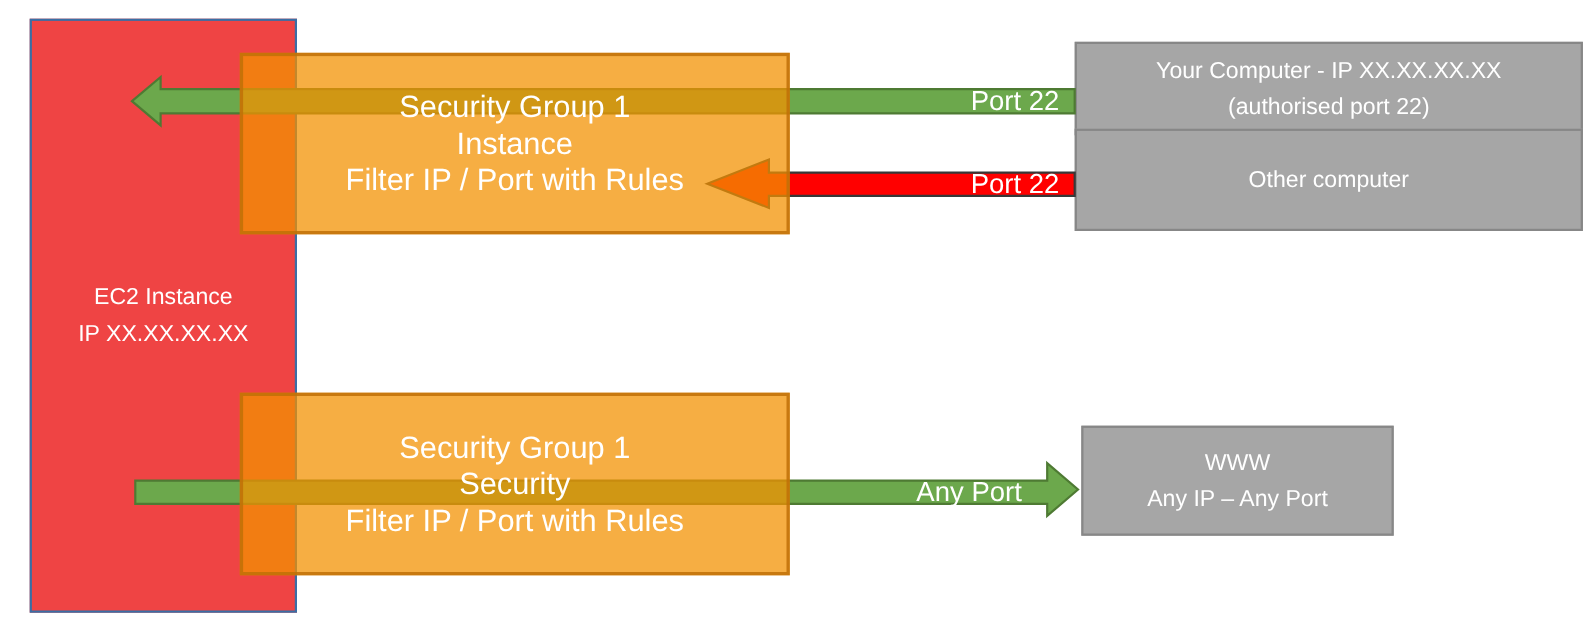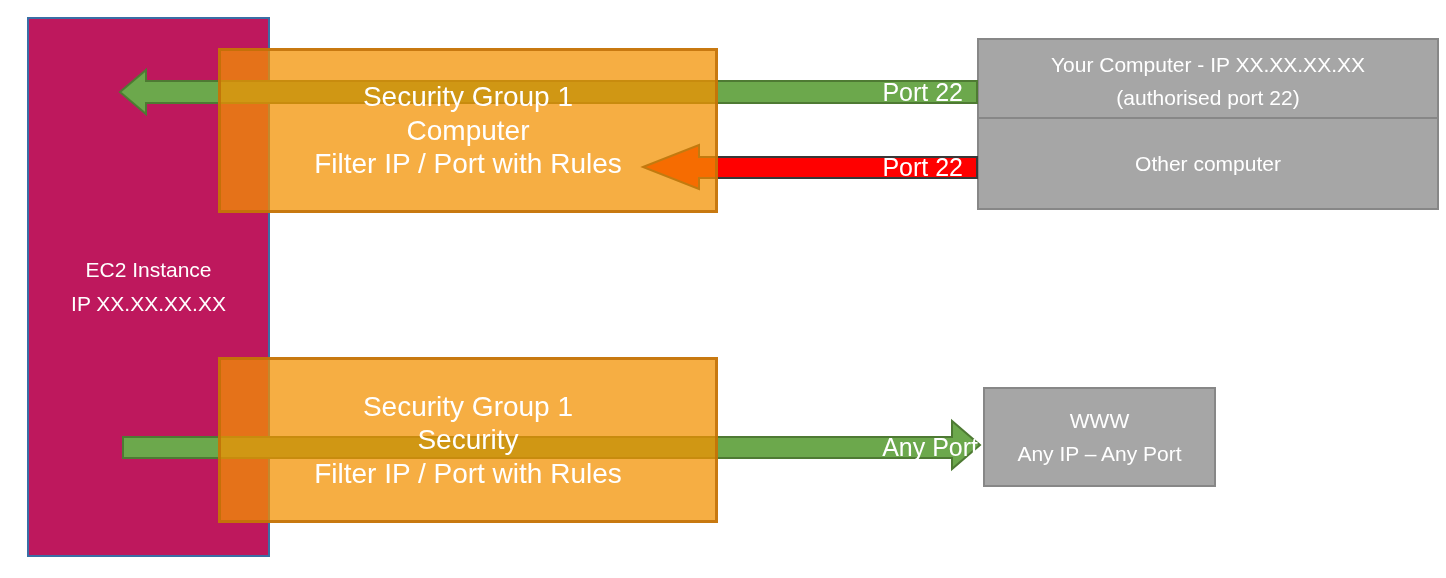--- a/index.html
+++ b/index.html
@@ -7,45 +7,45 @@
   .canvas{
     position:relative;
     width:1446px;height:578px;
     background:#ffffff;
     overflow:hidden;
   }
   .box{position:absolute;box-sizing:border-box;display:flex;flex-direction:column;
        align-items:center;justify-content:center;text-align:center;color:#ffffff;}
   .blue-box{
     left:27px;top:17px;width:243px;height:540px;
-    background:#be185d;border:2px solid #3A6EA5;
+    background:#ef4444;border:2px solid #3A6EA5;
     font-size:21px;line-height:34px;z-index:1;
   }
   .orange-box{
     background:rgba(243,146,2,0.74);
     border:3px solid rgba(191,112,7,0.85);
     font-size:28px;line-height:33.5px;z-index:3;
   }
   .orange-inbound{left:218px;top:48px;width:500px;height:165px;}
   .orange-outbound{left:218px;top:357px;width:500px;height:166px;}
   .gray-box{
     background:#A6A6A6;border:2px solid #878787;
     font-size:21px;line-height:33px;z-index:1;
   }
   .gray-your{left:977px;top:38px;width:462px;height:85px;}
   .gray-other{left:977px;top:117px;width:462px;height:93px;}
-  .gray-www{left:983px;top:387px;width:233px;height:100px;align-items:center;}
+  .gray-www{left:983px;top:387px;width:284px;height:100px;align-items:center;}
   .arrow-layer{position:absolute;left:0;top:0;width:1446px;height:578px;z-index:2;}
   .bar-label{
     position:absolute;color:#ffffff;font-size:25px;z-index:4;
     text-align:right;white-space:nowrap;
   }
   .lbl-port22-green{left:845px;top:81px;width:118px;height:22px;line-height:23px;}
   .lbl-port22-red{left:845px;top:156px;width:118px;height:22px;line-height:23px;}
-  .lbl-anyport{left:852px;top:436px;width:126px;height:22px;line-height:23px;}
+  .lbl-anyport{left:818px;top:436px;width:126px;height:22px;line-height:23px;text-align:center;}
 </style>
 </head>
 <body>
 
 <div class="canvas">
 
   <div class="box blue-box">
     <div>EC2 Instance</div>
     <div>IP XX.XX.XX.XX</div>
   </div>
@@ -68,21 +68,21 @@
 
     <polygon points="120,92 146,70 146,81 977,81 977,103 146,103 146,114" fill="#6CA84C" stroke="#4E7A33" stroke-width="2" stroke-linejoin="miter"></polygon>
 
     <polygon points="643,167 699,145 699,157 977,157 977,178 699,178 699,189" fill="#FF0000" stroke="#383838" stroke-width="2" stroke-linejoin="miter"></polygon>
 
     <polygon points="123,437 952,437 952,421 980,445 952,469 952,458 123,458" fill="#6CA84C" stroke="#4E7A33" stroke-width="2" stroke-linejoin="miter"></polygon>
   </svg>
 
   <div class="box orange-box orange-inbound">
     <div>Security Group 1</div>
-    <div>Computer</div>
+    <div>Instance</div>
     <div>Filter IP / Port with Rules</div>
   </div>
 
   <div class="box orange-box orange-outbound">
     <div>Security Group 1</div>
     <div>Security</div>
     <div>Filter IP / Port with Rules</div>
   </div>
 
   <div class="bar-label lbl-port22-green">Port 22</div>

